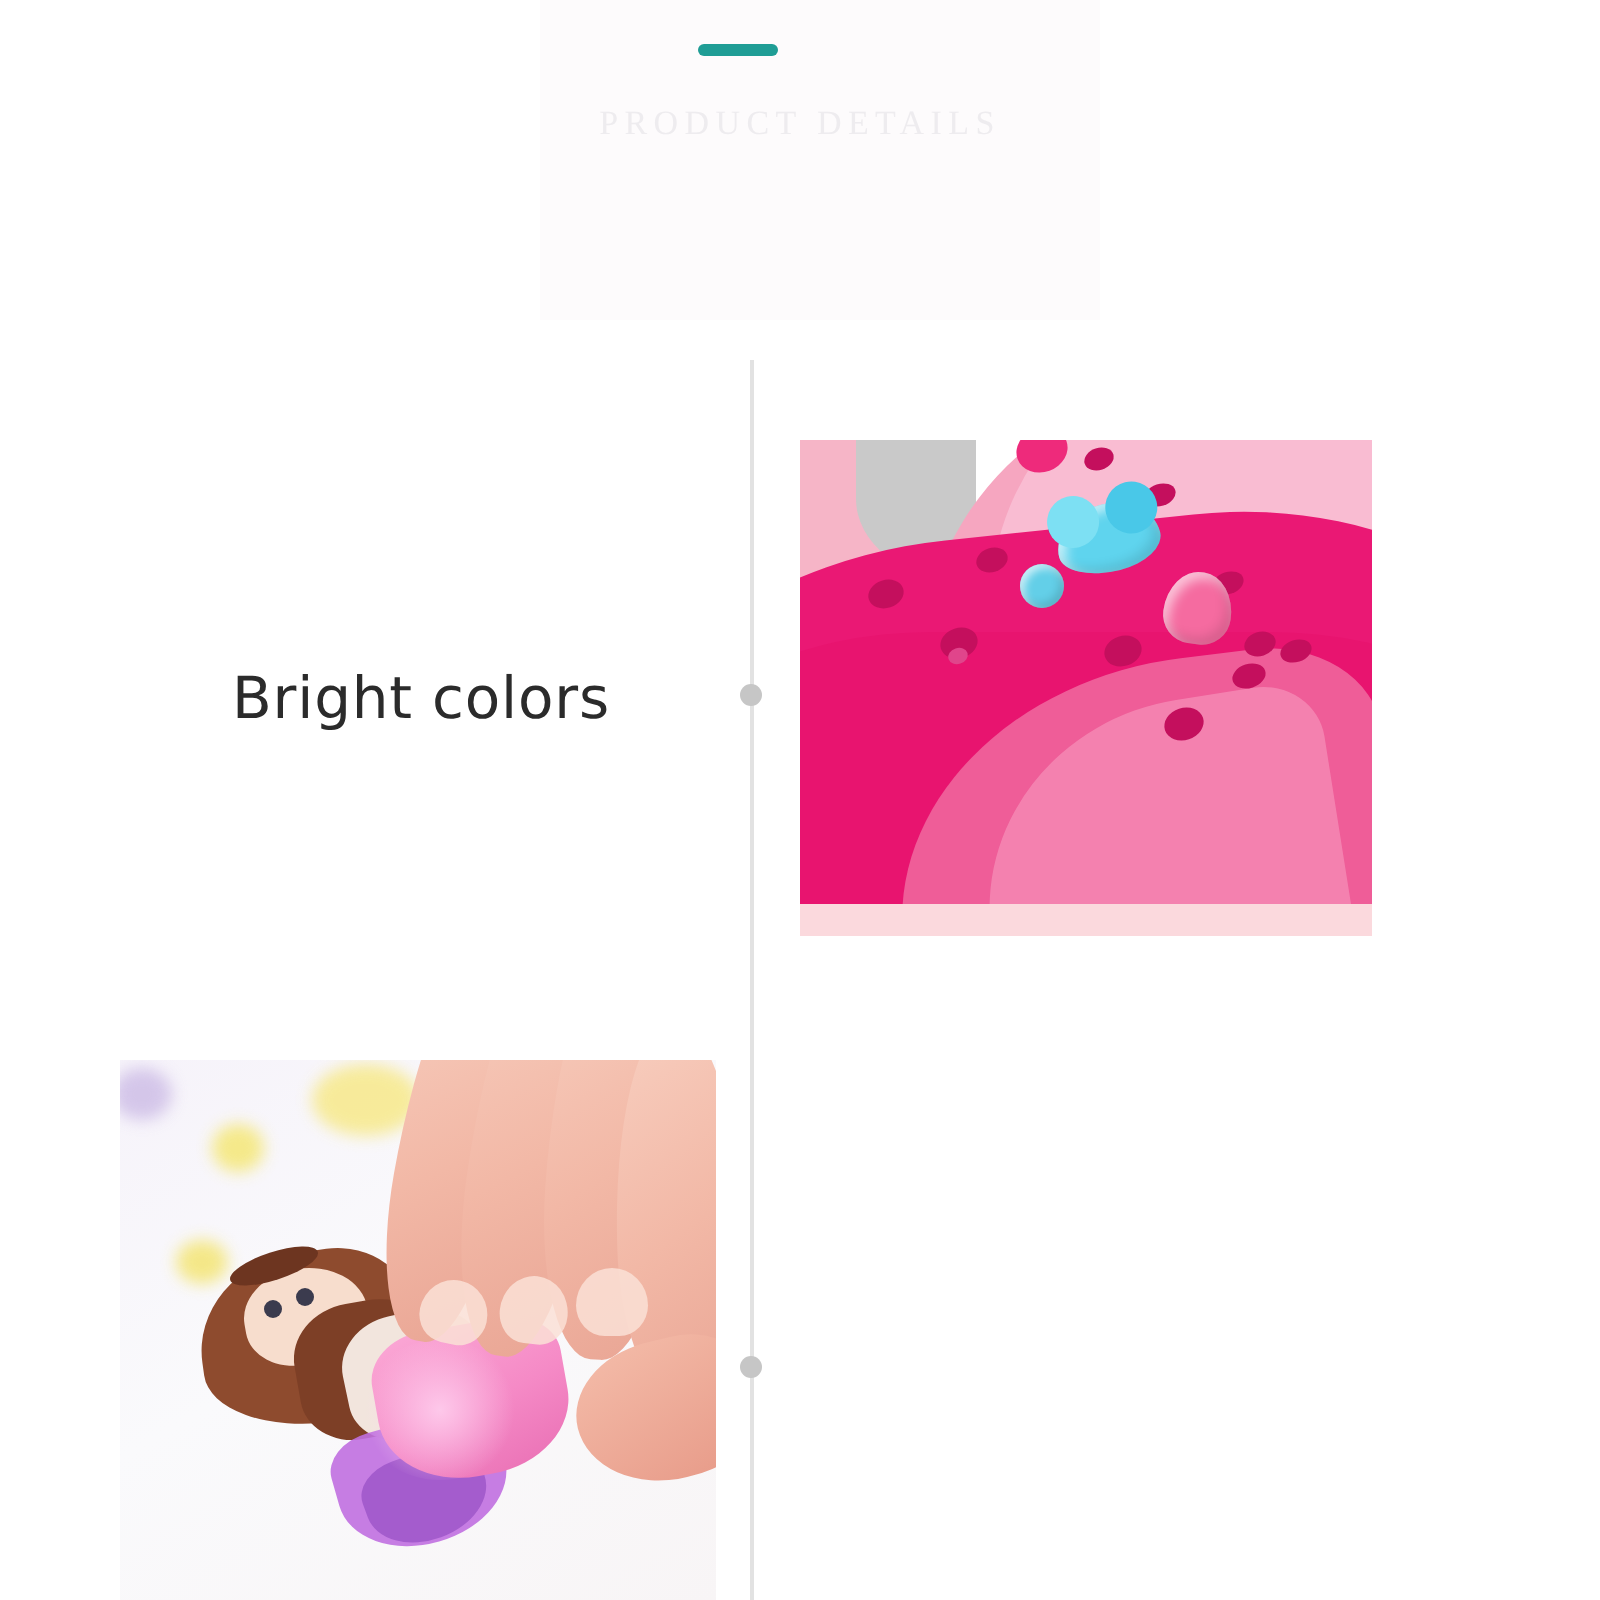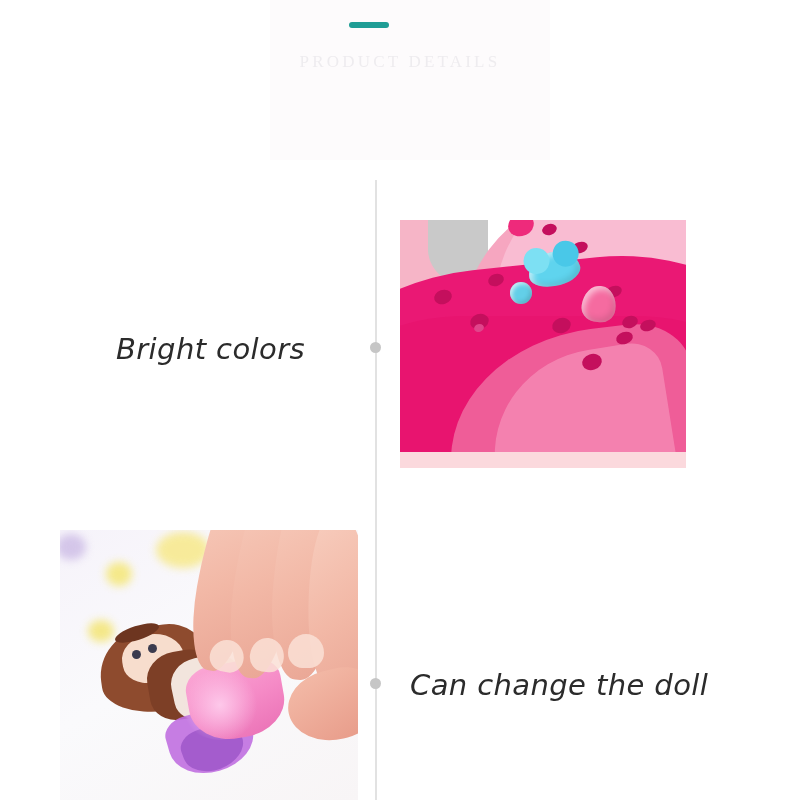--- a/index.html
+++ b/index.html
@@ -78,21 +78,20 @@
   .timeline-dot.dot-2 { top: 678px; }
 
   
   .caption {
     position: absolute;
     color: #2b2b2b;
     font-size: 29px;
     font-family: "DejaVu Sans", sans-serif;
     letter-spacing: 0.4px;
     white-space: nowrap;
-    font-style: italic;
   }
   .caption-left {
     left: 116px;
     top: 332px;
   }
   .caption-right {
     left: 410px;
     top: 668px;
   }
 
@@ -490,21 +489,20 @@
 
     <div class="charm-gem-pink-top"></div>
     <div class="charm-butterfly"></div>
     <div class="charm-gem-blue"></div>
     <div class="charm-gem-pink"></div>
 
     <div class="shoe-footer"></div>
     <div class="shoe-footer-white"></div>
   </div>
 
-  <div class="caption caption-right">Can change the doll</div>
 
   <div class="photo photo-doll">
     <div class="doll-bg"></div>
 
     <div class="bokeh purple-1"></div>
     <div class="bokeh yellow-1"></div>
     <div class="bokeh yellow-2"></div>
     <div class="bokeh yellow-3"></div>
 
     <div class="doll-hair"></div>

